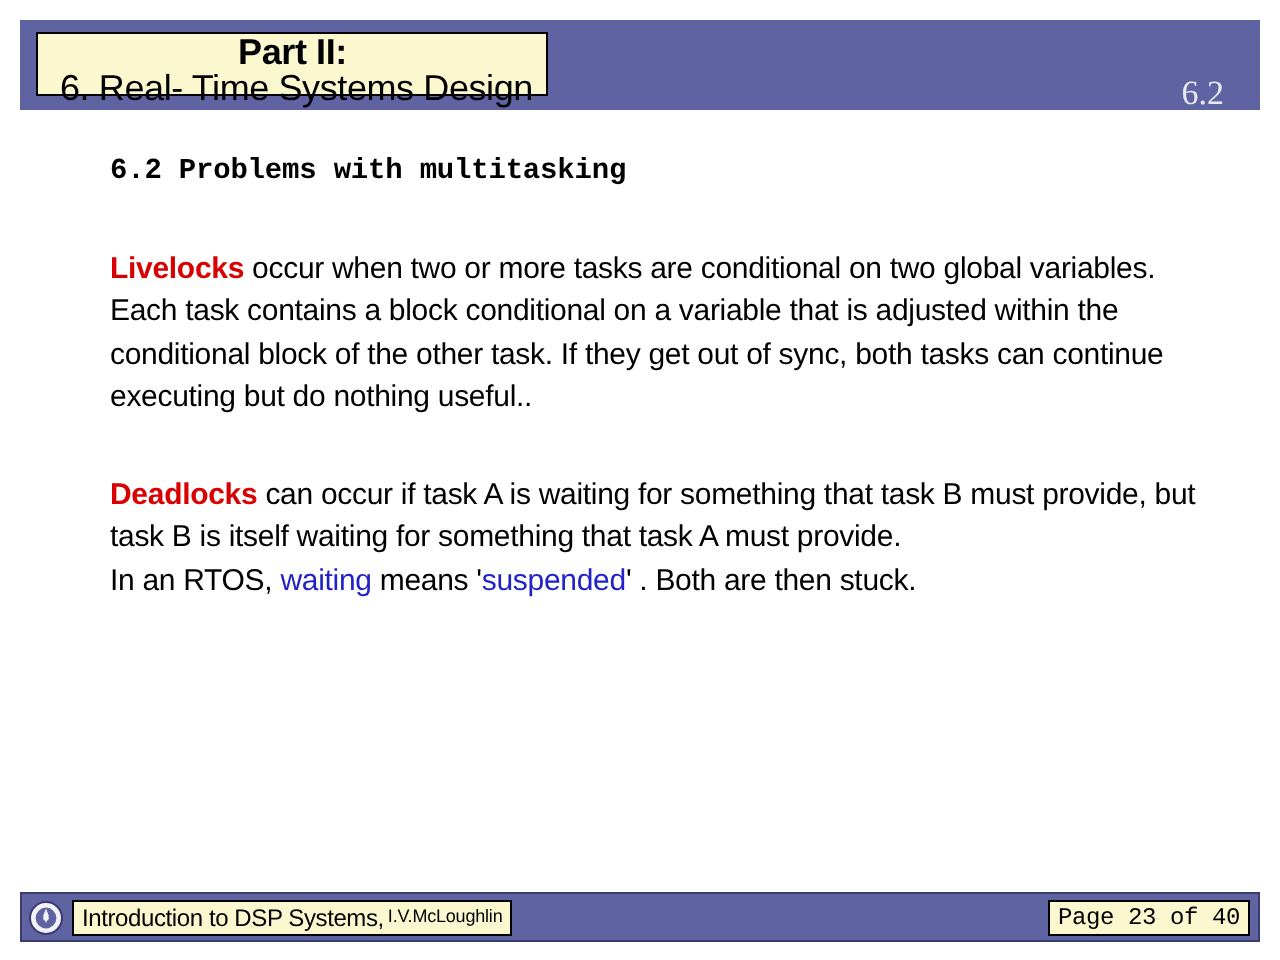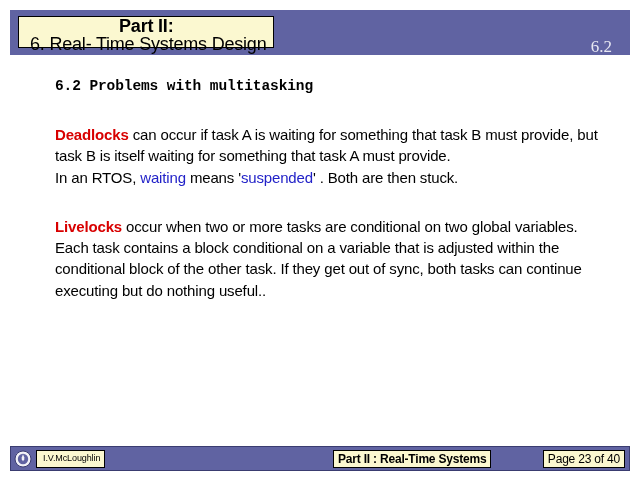--- a/index.html
+++ b/index.html
@@ -178,20 +178,21 @@
   #footer-page-box {
     position: absolute;
     right: 4px;
     flex: 0 0 auto;
   }
   .footer-page-label {
     font-size: 12px;
     color: #000000;
     letter-spacing: -0.2px;
     line-height: 1;
+    font-family: Liberation Mono, monospace;
   }
 </style>
 </head>
 <body>
 
 <div id="slide">
 
   <div id="header-banner">
 
     <div id="header-title-box">
@@ -200,48 +201,46 @@
     </div>
 
     <div id="header-section-number">6.2</div>
   </div>
 
   <div id="content">
 
     <div id="subheading">6.2 Problems with multitasking</div>
 
     <p class="body-para">
+      <span class="kw-red">Livelocks</span><span> occur when two or more tasks are conditional on two global variables. Each task contains a block conditional on a variable that is adjusted within the conditional block of the other task. If they get out of sync, both tasks can continue executing but do nothing useful..</span>
+    </p>
+
+    <p class="body-para">
       <span class="kw-red">Deadlocks</span><span> can occur if task A is waiting for something that task B must provide, but task B is itself waiting for something that task A must provide.</span><br>
       <span>In an RTOS, </span><span class="kw-blue">waiting</span><span> means '</span><span class="kw-blue">suspended</span><span>' . Both are then stuck.</span>
-    </p>
-
-    <p class="body-para">
-      <span class="kw-red">Livelocks</span><span> occur when two or more tasks are conditional on two global variables. Each task contains a block conditional on a variable that is adjusted within the conditional block of the other task. If they get out of sync, both tasks can continue executing but do nothing useful..</span>
     </p>
 
   </div>
 
   <div id="footer-banner">
 
     <span id="footer-logo">
       <svg width="18" height="18" viewBox="0 0 18 18" aria-hidden="true">
         <circle cx="9" cy="9" r="8" fill="#F2F2F8" stroke="#3A3C70" stroke-width="1"></circle>
         <circle cx="9" cy="9" r="5.2" fill="#6063A2"></circle>
         <path d="M9 4.2 L10.3 7.6 L9 11.6 L7.7 7.6 Z" fill="#F2F2F8"></path>
         <circle cx="9" cy="9" r="1.4" fill="#F2F2F8"></circle>
       </svg>
     </span>
 
     <div id="footer-course-box" class="footer-box">
+      <span class="footer-course-title">Introduction to DSP Systems,</span>
       <span class="footer-course-author">I.V.McLoughlin</span>
     </div>
 
-    <div id="footer-part-box" class="footer-box">
-      <span class="footer-part-label">Part II :  Real-Time Systems</span>
-    </div>
 
     <div id="footer-page-box" class="footer-box">
       <span class="footer-page-label">Page 23 of 40</span>
     </div>
 
   </div>
 
 </div>
 
 </body></html>

